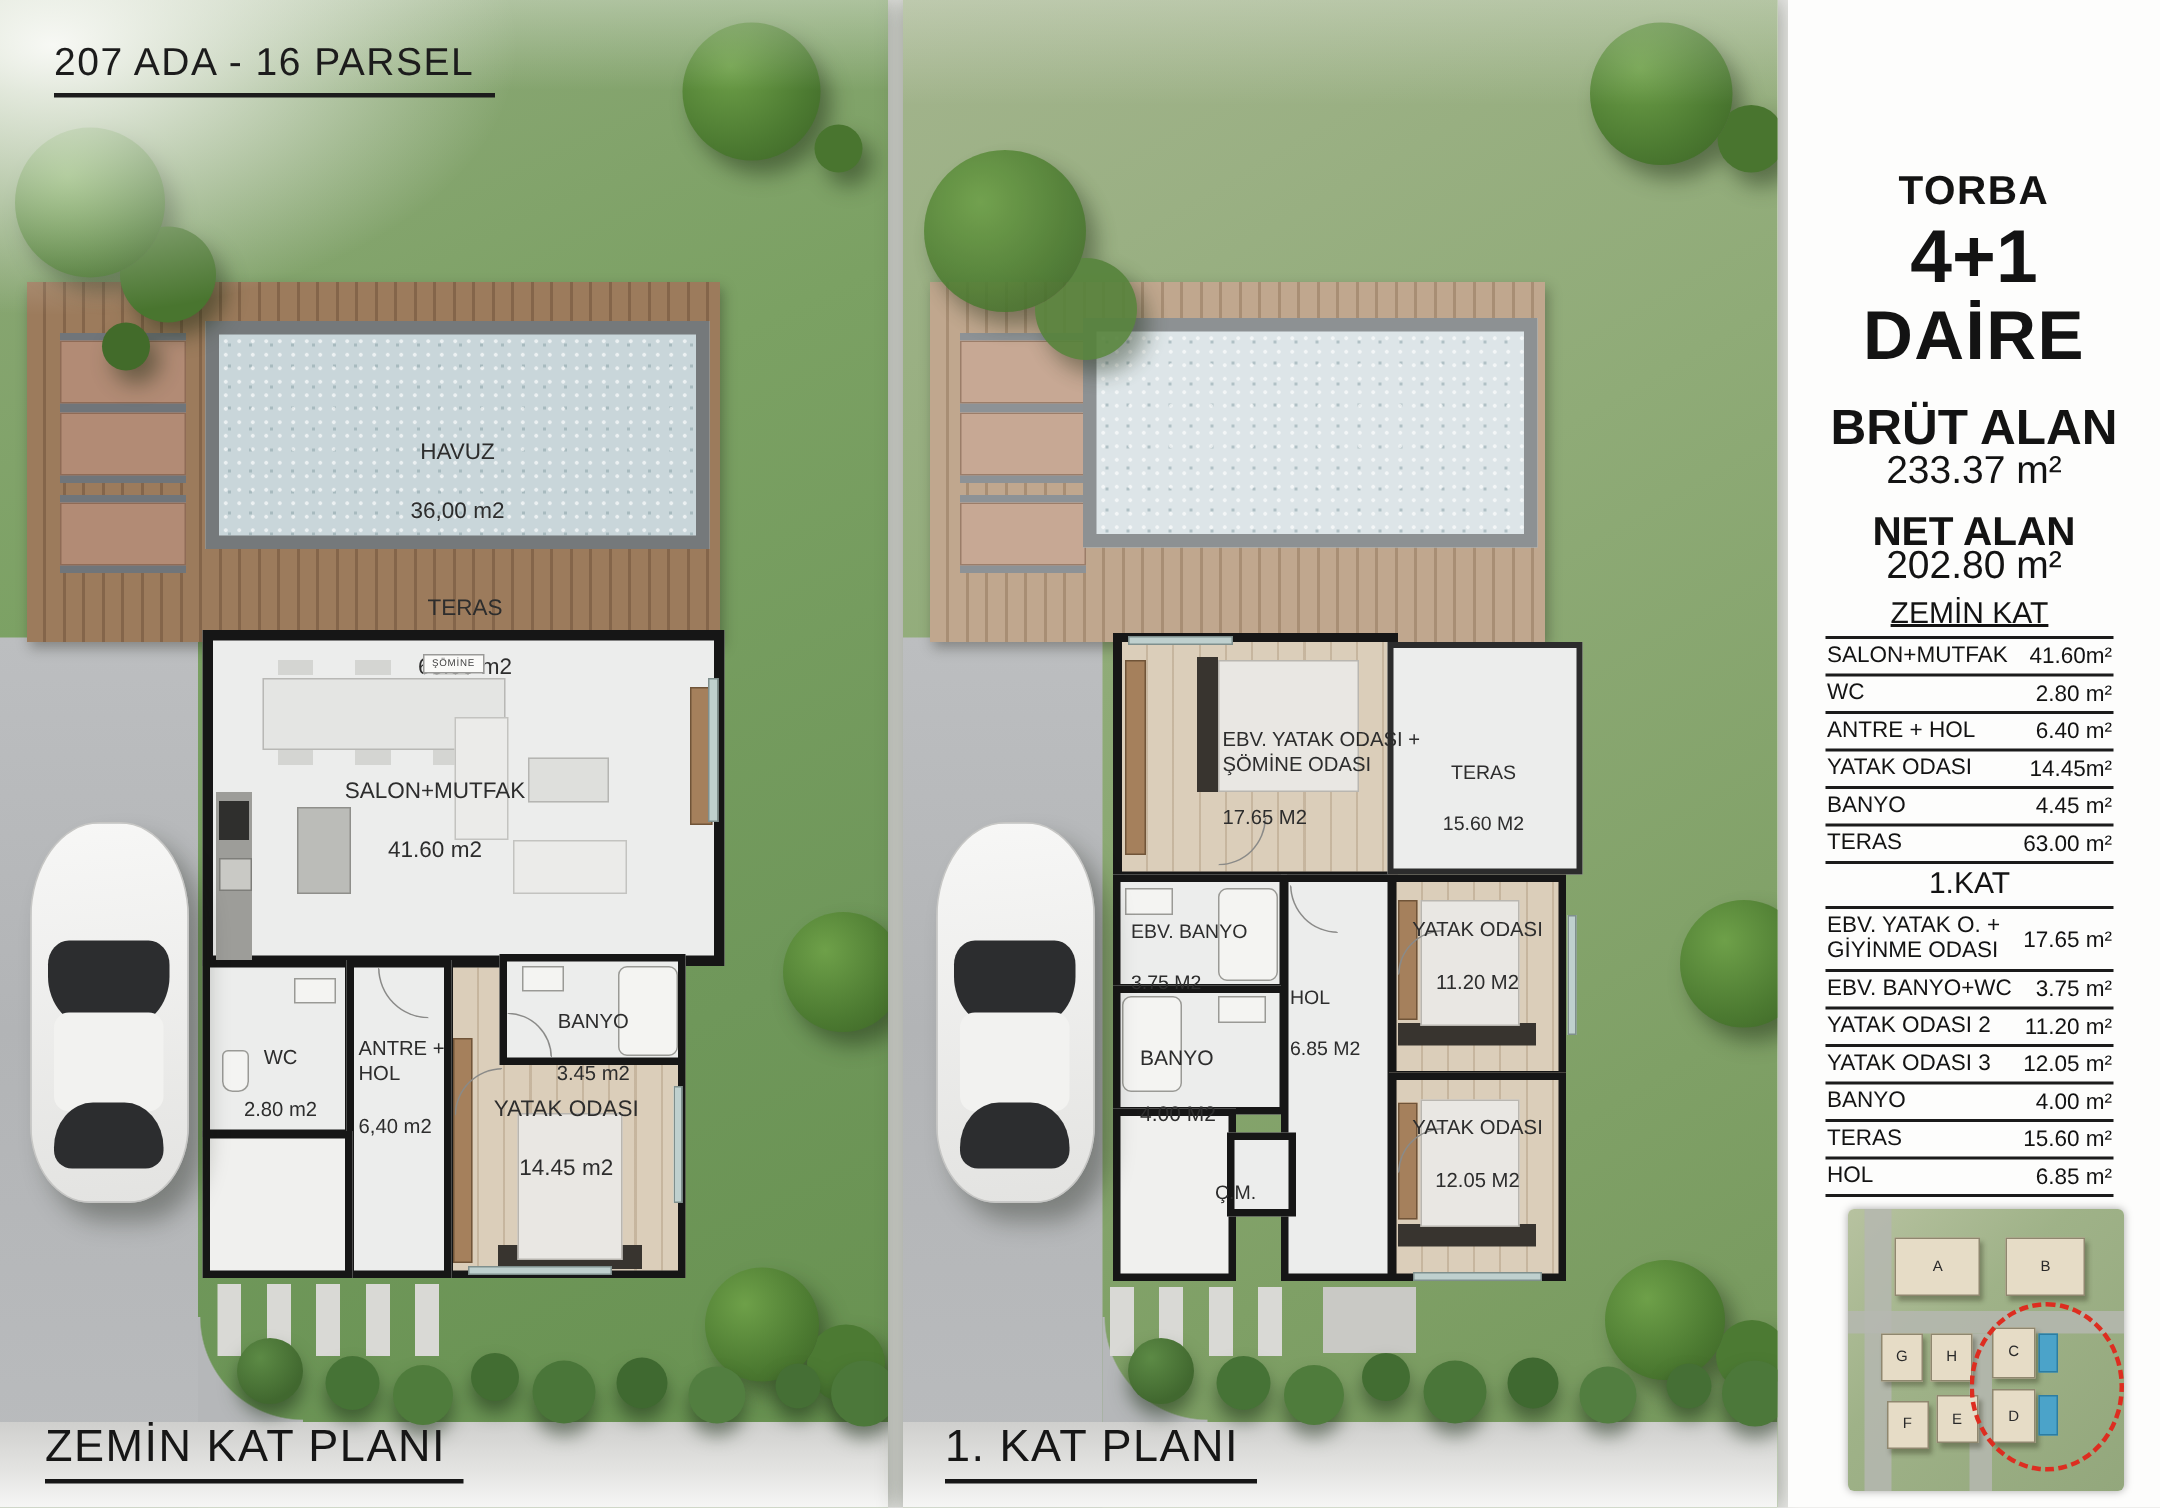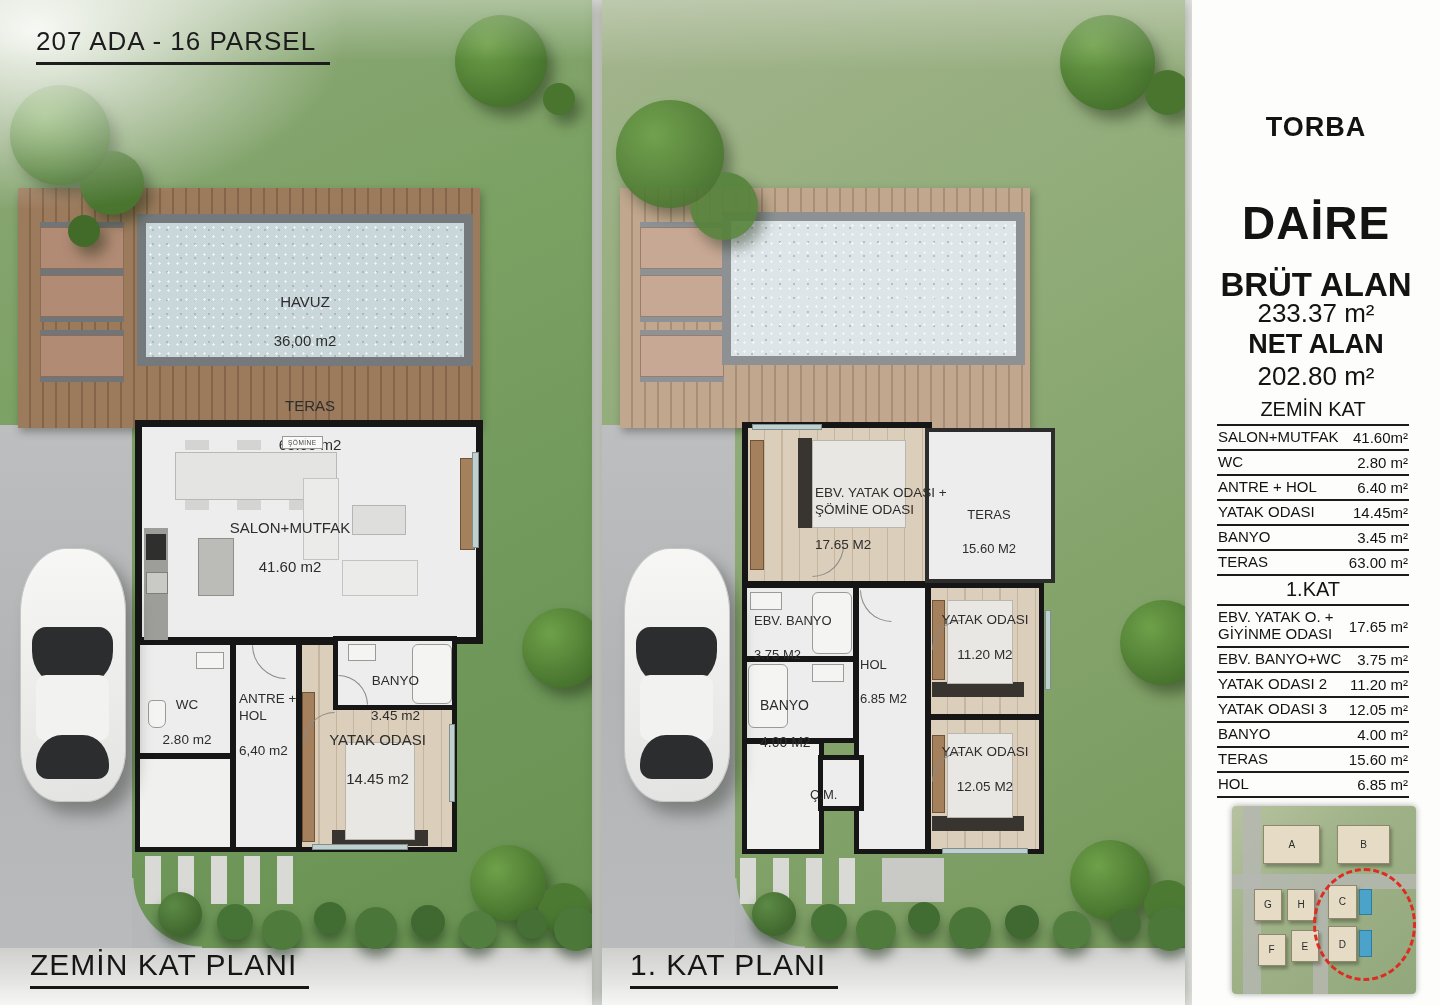--- a/index.html
+++ b/index.html
@@ -70,21 +70,21 @@
   .logo{position:absolute;left:14px;top:10px;width:224px;display:flex;align-items:center;}
   .logo-text{margin-left:-6px;line-height:1;}
   .logo-grup{font-family:"Liberation Serif","DejaVu Serif",serif;font-size:22px;font-weight:700;letter-spacing:5px;color:#101010;}
   .logo-aura{font-family:"Liberation Serif","DejaVu Serif",serif;font-size:50px;font-weight:700;letter-spacing:1px;color:#101010;margin-top:2px;}
   .sb-line{position:absolute;width:100%;text-align:center;color:#131313;}
   .t-torba{top:112px;font-size:27px;font-weight:700;letter-spacing:1px;}
   .t-type{top:142px;font-size:50px;font-weight:700;}
   .t-daire{top:196px;font-size:46px;font-weight:700;letter-spacing:1px;}
   .t-brut{top:266px;font-size:33px;font-weight:700;}
   .t-brutv{top:298px;font-size:26px;font-weight:400;}
-  .t-net{top:329px;font-size:27px;font-weight:700;}
+  .t-net{top:339px;font-size:27px;font-weight:700;}
   .t-netv{top:361px;font-size:26px;font-weight:400;}
   .tbl-title{position:absolute;left:25px;width:192px;text-align:center;font-size:20px;color:#131313;}
   .tbl{position:absolute;left:25px;width:192px;}
   .trow{display:flex;justify-content:space-between;align-items:center;border-top:2px solid #1b1b1b;
         min-height:21px;padding:1px 1px;font-size:15px;color:#131313;}
   .trow.last{border-bottom:2px solid #1b1b1b;}
   .trow .lbl{white-space:pre-line;line-height:1.12;}
   .trow .val{white-space:nowrap;}
   
   .siteplan{position:absolute;left:40px;top:806px;width:184px;height:188px;border-radius:4px;overflow:hidden;
@@ -310,47 +310,48 @@
       <div class="rwin"></div>
     </div>
 
     <div class="wash" style="background:linear-gradient(to bottom,rgba(250,250,248,.3),rgba(250,250,248,0) 7%);"></div>
     <div class="caption" style="left:28px;top:948px;">1. KAT PLANI</div>
   </div>
 
   <div class="sidebar">
 
     <div class="sb-line t-torba">TORBA</div>
+    <div class="sb-line t-type">4+1</div>
     <div class="sb-line t-daire">DAİRE</div>
     <div class="sb-line t-brut">BRÜT ALAN</div>
     <div class="sb-line t-brutv">233.37 m²</div>
     <div class="sb-line t-net">NET ALAN</div>
     <div class="sb-line t-netv">202.80 m²</div>
 
-    <div class="tbl-title" style="top:398px;">ZEMİN KAT</div>
+    <div class="tbl-title" style="top:398px;text-decoration:underline;">ZEMİN KAT</div>
     <div class="tbl" style="top:424px;">
       <div class="trow">
           <span class="lbl">SALON+MUTFAK</span>
           <span class="val">41.60m²</span>
         </div>
       <div class="trow">
           <span class="lbl">WC</span>
           <span class="val">2.80 m²</span>
         </div>
       <div class="trow">
           <span class="lbl">ANTRE + HOL</span>
           <span class="val">6.40 m²</span>
         </div>
       <div class="trow">
           <span class="lbl">YATAK ODASI</span>
           <span class="val">14.45m²</span>
         </div>
       <div class="trow">
           <span class="lbl">BANYO</span>
-          <span class="val">3.45 m²</span>
+          <span class="val">4.45 m²</span>
         </div>
       <div class="trow last">
           <span class="lbl">TERAS</span>
           <span class="val">63.00 m²</span>
         </div>
     </div>
 
     <div class="tbl-title" style="top:578px;">1.KAT</div>
     <div class="tbl" style="top:604px;">
       <div class="trow" style="min-height:38px;">

